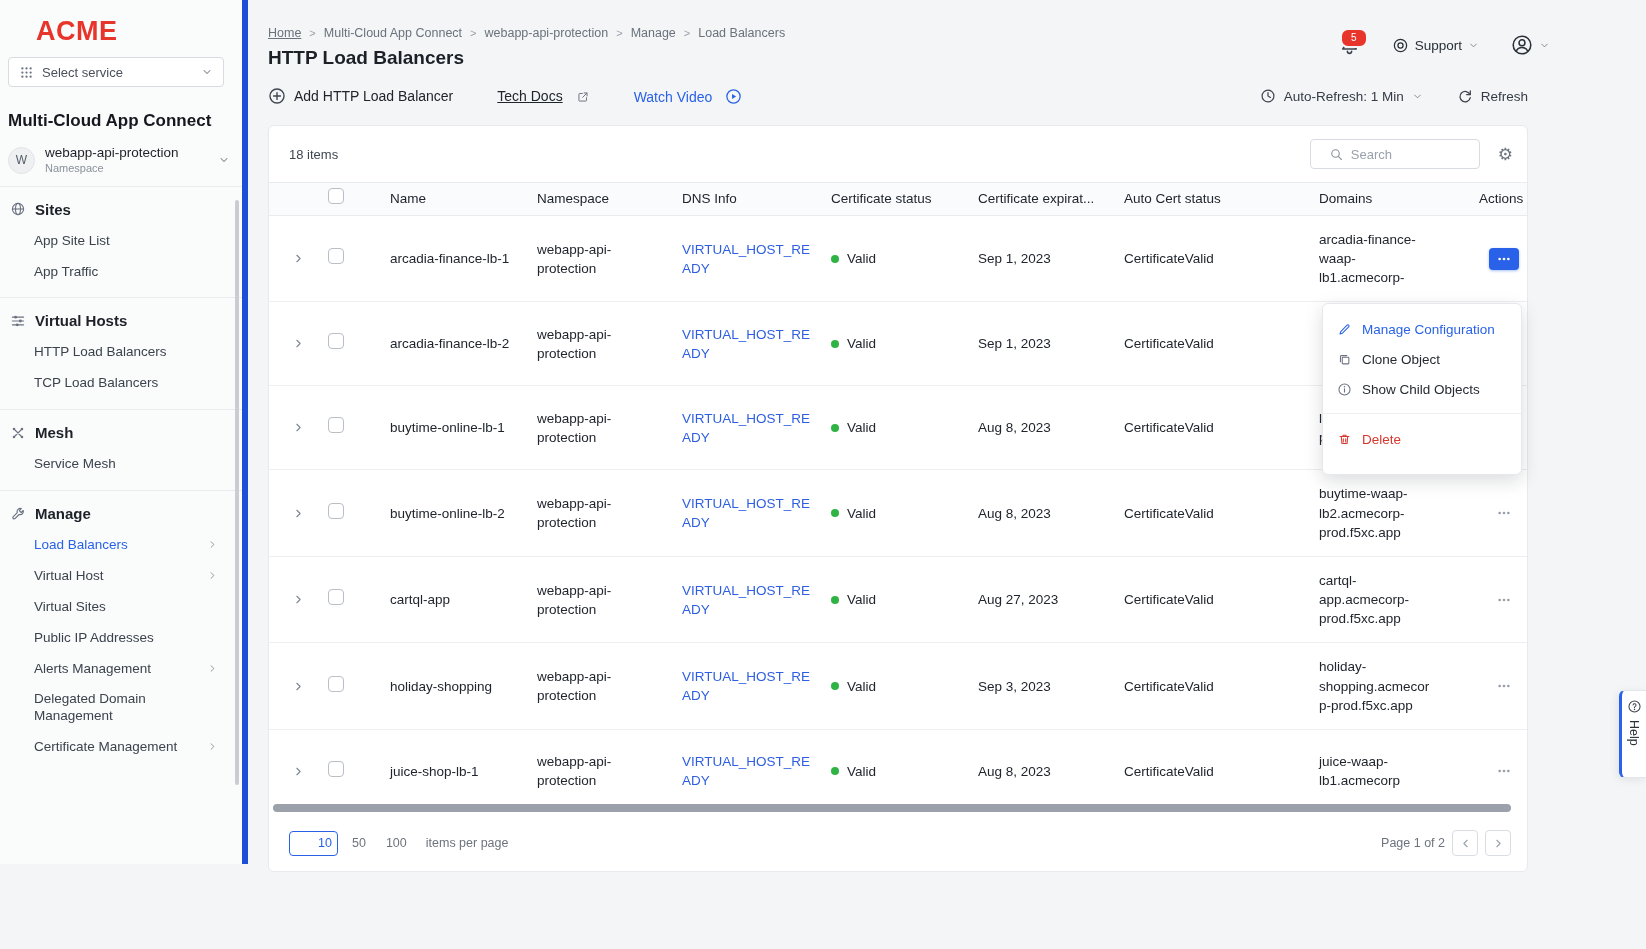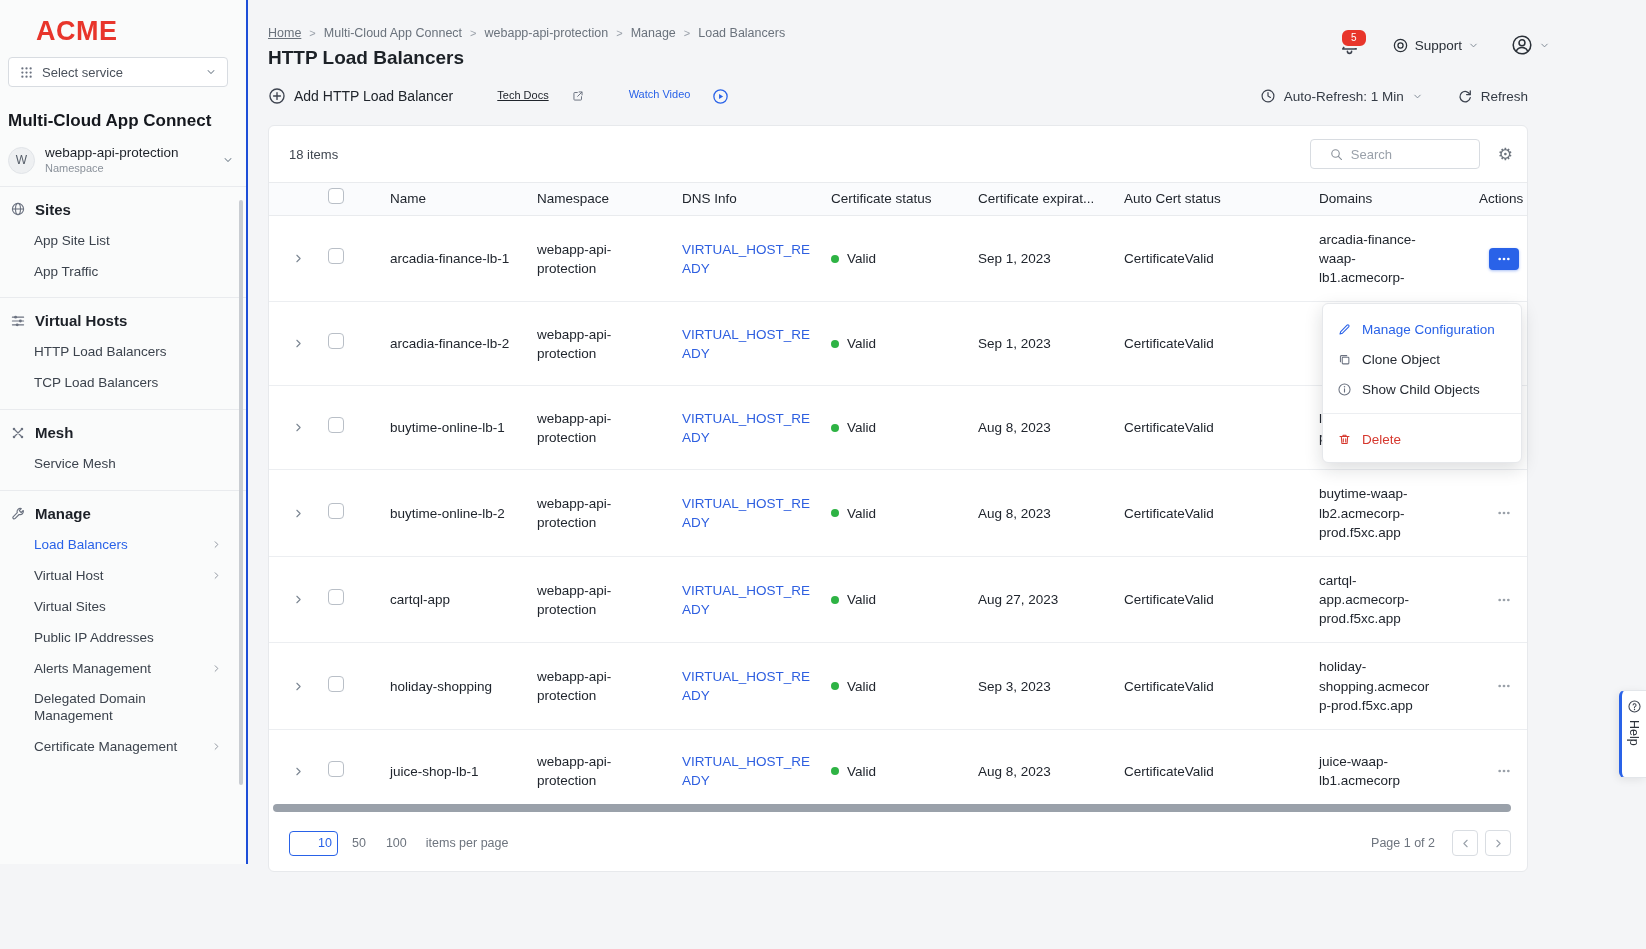--- a/index.html
+++ b/index.html
@@ -6,21 +6,21 @@
   html,body { width:1646px; height:949px; }
   body { font-family:"Liberation Sans", sans-serif; background:#f4f5f7; color:#222730; overflow:hidden; position:relative; font-size:13.5px; }
   a { text-decoration:none; color:inherit; cursor:pointer; }
   button { font-family:inherit; cursor:pointer; background:none; border:none; }
   .i { display:inline-block; vertical-align:middle; flex:none; }
 
   
   .app { display:flex; width:1646px; height:949px; }
 
   
-  .sidebar { width:248px; background:#fafbfb; border-right:2px solid #1d4ed8; position:relative; flex:none; height:864px; overflow:hidden; }
+  .sidebar { width:248px; background:#fafbfb; border-right:6px solid #1d4ed8; position:relative; flex:none; height:864px; overflow:hidden; }
   .logo { margin:16px 0 0 36px; color:#e8352b; font-size:27px; font-weight:bold; letter-spacing:.5px; }
   .svc { margin:10px 18px 0 8px; height:30px; border:1px solid #d8dce1; border-radius:4px; background:#fff; display:flex; align-items:center; gap:8px; padding:0 10px; color:#4a515b; font-size:13px; cursor:pointer; }
   .svc .chev { margin-left:auto; color:#7b8692; }
   .ptitle { margin:24px 14px 0 8px; font-size:17px; font-weight:bold; color:#15181e; }
   .nsrow { margin:14px 12px 10px 8px; display:flex; align-items:center; gap:10px; cursor:pointer; }
   .avatar { width:27px; height:27px; border-radius:50%; background:#eef0f2; border:1px solid #e1e4e8; color:#555d68; font-size:12px; display:flex; align-items:center; justify-content:center; flex:none; }
   .nsmeta { display:flex; flex-direction:column; line-height:1.25; }
   .nsname { font-size:13.5px; color:#1d2128; }
   .nssub { font-size:11px; color:#8a919a; }
   .nsrow .chev { margin-left:auto; color:#7b8692; }
@@ -48,21 +48,21 @@
   .badge { position:absolute; top:-7px; right:-8px; min-width:16px; height:16px; border-radius:8px; background:#e8352b; color:#fff; font-size:10px; display:flex; align-items:center; justify-content:center; padding:0 4px; border:2px solid #f4f5f7; box-sizing:content-box; }
   .supp, .acct { display:flex; align-items:center; gap:6px; cursor:pointer; font-size:13.5px; color:#2a3038; }
   .supp .chev, .acct .chev { color:#7b8692; }
 
   .toolbar { margin:18px 0 0 20px; width:1260px; display:flex; justify-content:space-between; align-items:center; }
   .tb-left { display:flex; align-items:center; gap:44px; }
   .tb-right { display:flex; align-items:center; gap:34px; }
   .tb-btn { display:flex; align-items:center; gap:8px; cursor:pointer; font-size:14px; color:#20252c; }
   .tb-btn .i { color:#3e4450; }
   .tb-right .tb-btn { font-size:13.5px; color:#343b45; }
-  .tb-link { display:flex; align-items:flex-start; gap:22px; cursor:pointer; font-size:11px; color:#20252c; }
+  .tb-link { display:flex; align-items:flex-end; gap:13px; cursor:pointer; font-size:14px; color:#20252c; }
   .tb-link .u { text-decoration:underline; }
   .tb-link .i { color:#6b7280; }
   .tb-link.video { color:#2962e8; }
   .tb-link.video .i { color:#2962e8; }
 
   
   .card { width:1260px; margin:20px 0 0 20px; background:#fff; border:1px solid #e7e9ec; border-radius:6px; overflow:hidden; }
   .card-top { height:56px; display:flex; align-items:center; padding:0 14px 0 20px; }
   .count { font-size:13px; color:#3f4650; }
   .search { margin-left:auto; width:170px; height:30px; border:1px solid #d8dce1; border-radius:4px; background:#fff; display:flex; align-items:center; gap:7px; padding:0 18px; color:#8a919a; }
@@ -87,31 +87,31 @@
   .dots.primary { background:#2962e8; color:#fff; box-shadow:0 1px 3px rgba(41,98,232,.4); }
 
   .hscroll { height:14px; padding:3px 4px; }
   .hthumb { height:8px; border-radius:4px; background:#9aa1aa; width:99%; }
 
   .pager { height:56px; display:flex; align-items:center; padding:0 16px 0 20px; gap:7px; }
   .psize { min-width:28px; height:25px; border-radius:4px; font-size:12.5px; color:#6d747e; border:1px solid transparent; padding:0 5px; }
   .psize.active { border-color:#2962e8; color:#2962e8;padding-left:28px; }
   .plabel { font-size:12.5px; color:#6d747e; margin-left:6px; }
   .pspacer { flex:1; }
-  .pstatus { font-size:12.5px; color:#6d747e; margin-right:10px; }
+  .pstatus { font-size:12.5px; color:#6d747e; }
   .pnav { width:26px; height:26px; border:1px solid #d9dde2; border-radius:4px; display:flex; align-items:center; justify-content:center; color:#9aa1aa; background:#fff; }
 
   
   .menu { position:absolute; left:1322px; top:303px; width:200px; background:#fff; border:1px solid #e6e8eb; border-radius:6px; box-shadow:0 6px 18px rgba(20,25,35,.15); padding-top:10px; z-index:50; }
   .mitem { height:30px; display:flex; align-items:center; gap:10px; padding:0 14px; font-size:13.5px; color:#262b33; cursor:pointer; }
   .mitem .i { color:#6b7280; }
   .mitem.blue, .mitem.blue .i { color:#2962e8; }
   .mitem.red, .mitem.red .i { color:#d6382e; }
   .mdiv { height:1px; background:#eceef1; margin:9px 0; }
-  .menu .bottom { padding:1px 0 8px 0; }
+  .menu .bottom { padding:1px 0 20px 0; }
 
   
   .help-tab { position:absolute; right:0; top:690px; width:27px; height:88px; background:#fff; border:1px solid #e3e6ea; border-right:none; border-left:3px solid #2962e8; border-radius:6px 0 0 6px; box-shadow:-2px 2px 8px rgba(0,0,0,.08); display:flex; flex-direction:column; align-items:center; padding-top:8px; gap:6px; cursor:pointer; z-index:60; }
   .help-txt { writing-mode:vertical-rl; font-size:12.5px; color:#2a3038; }
   .help-tab .i { color:#3e4450; }
 </style>
 </head>
 <body>
 
 <svg width="0" height="0" style="position:absolute">

